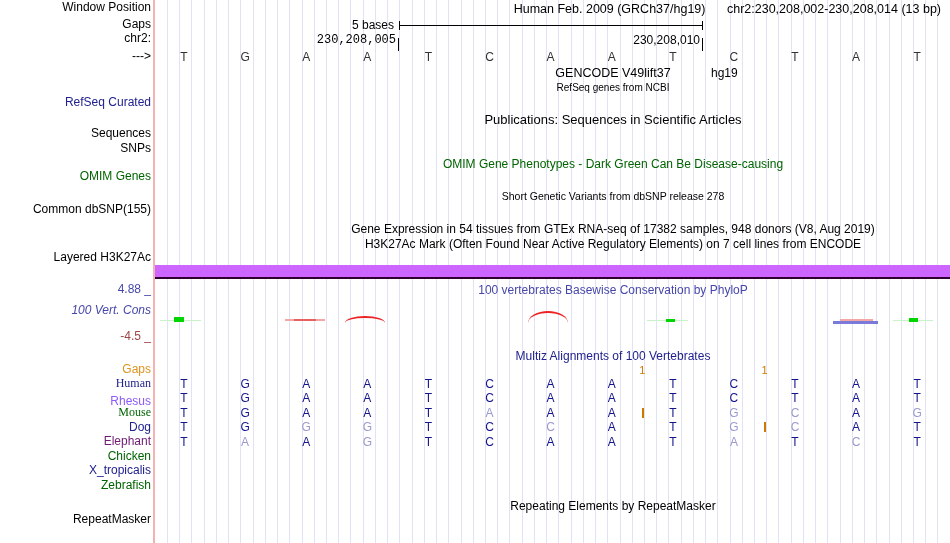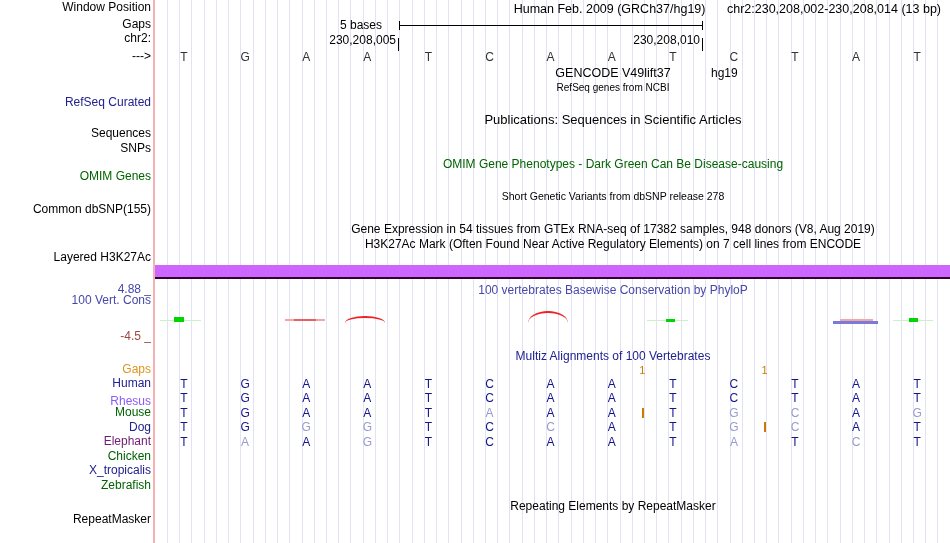--- a/index.html
+++ b/index.html
@@ -33,50 +33,50 @@
 
 <div class="page">
   <div class="grid"></div>
   <div class="separator"></div>
 
   <div class="hdr">
     <span>Human Feb. 2009 (GRCh37/hg19)</span>
     <span>chr2:230,208,002-230,208,014 (13 bp)</span>
   </div>
 
-  <div class="abs num" style="right:568px;top:19px;">5 bases</div>
+  <div class="abs num" style="right:556px;top:19px;">5 bases</div>
   <div class="scaleline"></div>
   <div class="tick" style="left:399px;top:21px;height:9px;"></div>
   <div class="tick" style="left:702px;top:21px;height:9px;"></div>
   <div class="abs num" style="left:711px;top:19px;margin-top:48px;">hg19</div>
 
-  <div class="abs num" style="right:554px;top:34px;">230,208,005</div>
+  <div class="abs num" style="right:554px;top:34px;font-family:Liberation Mono, monospace;">230,208,005</div>
   <div class="tick" style="left:398px;top:38px;height:13px;"></div>
   <div class="abs num" style="right:250px;top:34px;">230,208,010</div>
   <div class="tick" style="left:702px;top:38px;height:13px;"></div>
 
   <div class="left-col">
       <div class="left-label" style="top: 1px; color: rgb(0, 0, 0);">Window Position</div>
       <div class="left-label" style="top: 18px; color: rgb(0, 0, 0);">Gaps</div>
       <div class="left-label" style="top: 32px; color: rgb(0, 0, 0);">chr2:</div>
       <div class="left-label" style="top: 50px; color: rgb(0, 0, 0);">---&gt;</div>
       <div class="left-label" style="top: 96px; color: rgb(33, 33, 143);">RefSeq Curated</div>
       <div class="left-label" style="top: 127px; color: rgb(0, 0, 0);">Sequences</div>
       <div class="left-label" style="top: 142px; color: rgb(0, 0, 0);">SNPs</div>
       <div class="left-label" style="top: 170px; color: rgb(0, 100, 0);">OMIM Genes</div>
       <div class="left-label" style="top: 203px; color: rgb(0, 0, 0);">Common dbSNP(155)</div>
       <div class="left-label" style="top: 251px; color: rgb(0, 0, 0);">Layered H3K27Ac</div>
       <div class="left-label" style="top: 283px; color: rgb(71, 71, 170);">4.88 _</div>
-      <div class="left-label" style="top: 294px; color: rgb(71, 71, 170);">100 Vert. Cons</div>
+      <div class="left-label" style="top: 304px; color: rgb(71, 71, 170); font-style: italic;">100 Vert. Cons</div>
       <div class="left-label" style="top: 330px; color: rgb(160, 69, 69);">-4.5 _</div>
       <div class="left-label" style="top: 513px; color: rgb(0, 0, 0);">RepeatMasker</div>
       <div class="left-label" style="top: 363px; color: rgb(224, 147, 30);">Gaps</div>
-      <div class="left-label" style="top: 377.45px; color: rgb(33, 33, 143);">Human</div>
+      <div class="left-label" style="top: 377.45px; color: rgb(33, 33, 143); font-family: Liberation Serif, serif;">Human</div>
       <div class="left-label" style="top: 395px; color: #8b5cf6;">Rhesus</div>
-      <div class="left-label" style="top: 406.35px; color: rgb(0, 100, 0);">Mouse</div>
+      <div class="left-label" style="top: 406.35px; color: rgb(0, 100, 0); font-family: Liberation Serif, serif;">Mouse</div>
       <div class="left-label" style="top: 420.8px; color: rgb(33, 33, 143);">Dog</div>
       <div class="left-label" style="top: 435.25px; color: #701a75;">Elephant</div>
       <div class="left-label" style="top: 449.7px; color: rgb(0, 100, 0);">Chicken</div>
       <div class="left-label" style="top: 464.15px; color: rgb(33, 33, 143); text-align: center;">X_tropicalis</div>
       <div class="left-label" style="top: 478.6px; color: rgb(0, 100, 0);">Zebrafish</div>
     </div>
   <div>
       <div class="track-title" style="top: 66px; font-size: 12.5px; color: rgb(0, 0, 0);">GENCODE V49lift37</div>
       <div class="track-title" style="top: 82px; font-size: 10px; color: rgb(0, 0, 0);">RefSeq genes from NCBI</div>
       <div class="track-title" style="top: 112px; font-size: 13px; color: rgb(0, 0, 0);">Publications: Sequences in Scientific Articles</div>

